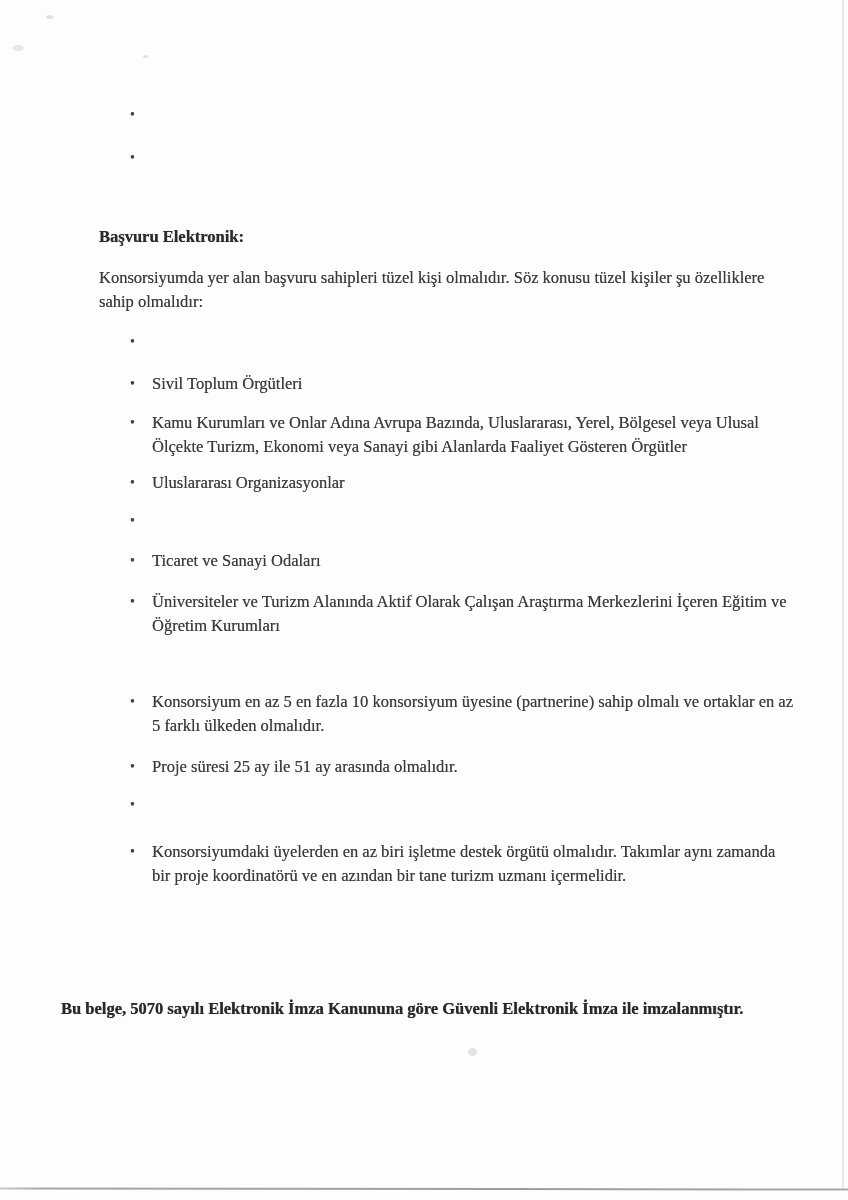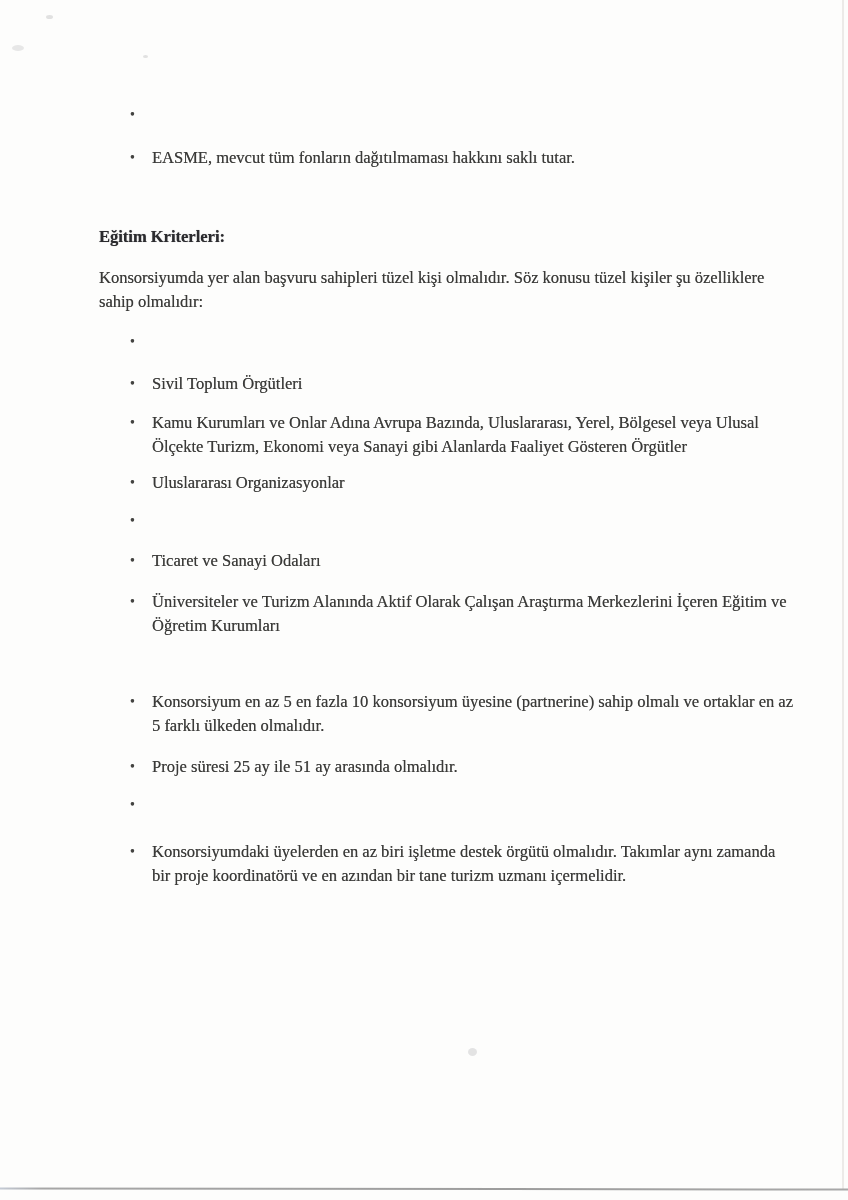--- a/index.html
+++ b/index.html
@@ -99,25 +99,24 @@
   <div class="speck speck-3"></div>
   <div class="speck speck-4"></div>
   <div class="edge-right"></div>
   <div class="edge-bottom"></div>
 
   <div class="bullet-item" style="top:103px">
     <span class="dot">•</span>
   </div>
   <div class="bullet-item" style="top:146px">
     <span class="dot">•</span>
-    <span class="txt">EASME, mevcut tüm fonların dağıtılmaması hakkını saklı tutar.</span>
   </div>
 
   <div class="heading block" style="top:225px">
-    <span class="txt">Eğitim Kriterleri:</span>
+    <span class="txt">Başvuru Elektronik:</span>
   </div>
 
   <div class="para" style="top:266px">
     <span class="txt">Konsorsiyumda yer alan başvuru sahipleri tüzel kişi olmalıdır. Söz konusu tüzel kişiler şu özelliklere
 sahip olmalıdır:</span>
   </div>
 
   <div class="bullet-item" style="top:330px">
     <span class="dot">•</span>
   </div>
@@ -159,14 +158,17 @@
   </div>
   <div class="bullet-item" style="top:793px">
     <span class="dot">•</span>
   </div>
   <div class="bullet-item" style="top:840px">
     <span class="dot">•</span>
     <span class="txt">Konsorsiyumdaki üyelerden en az biri işletme destek örgütü olmalıdır. Takımlar aynı zamanda
 bir proje koordinatörü ve en azından bir tane turizm uzmanı içermelidir.</span>
   </div>
 
+  <div class="footer-note">
+    <span class="txt">Bu belge, 5070 sayılı Elektronik İmza Kanununa göre Güvenli Elektronik İmza ile imzalanmıştır.</span>
+  </div>
 
 </div>
 
 </body></html>

